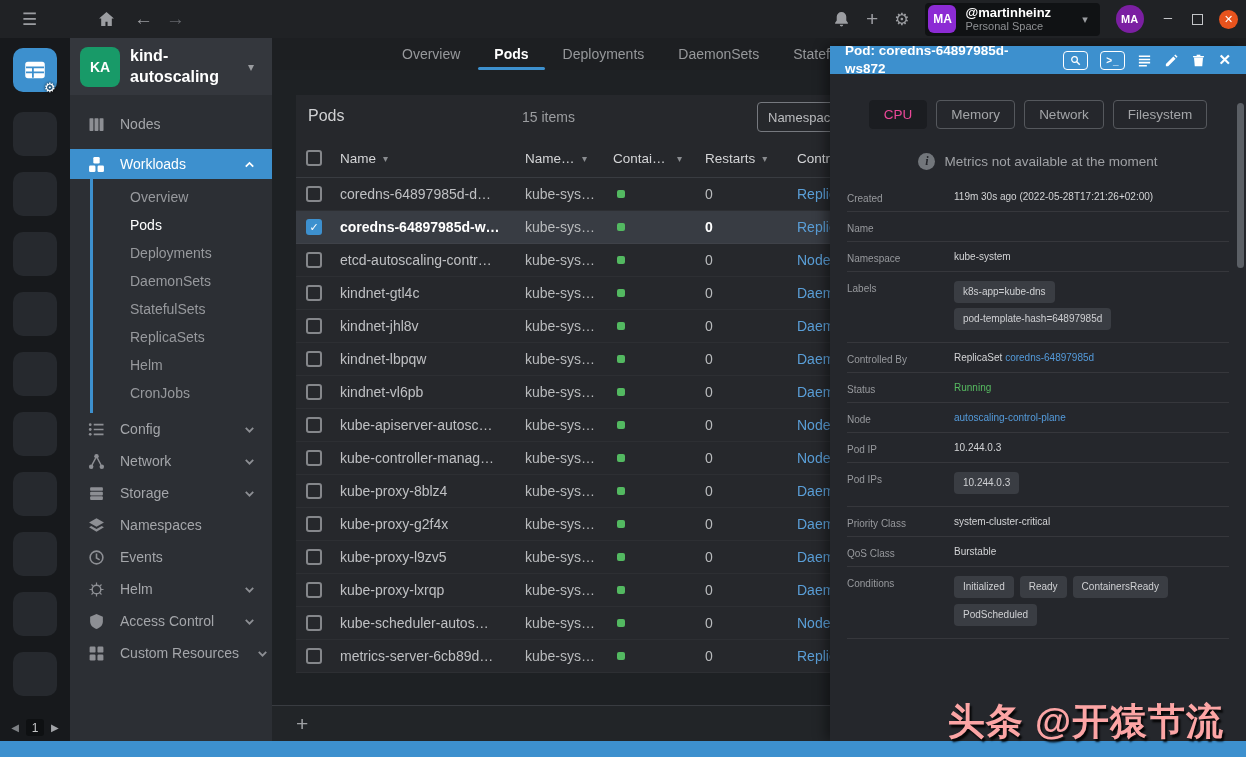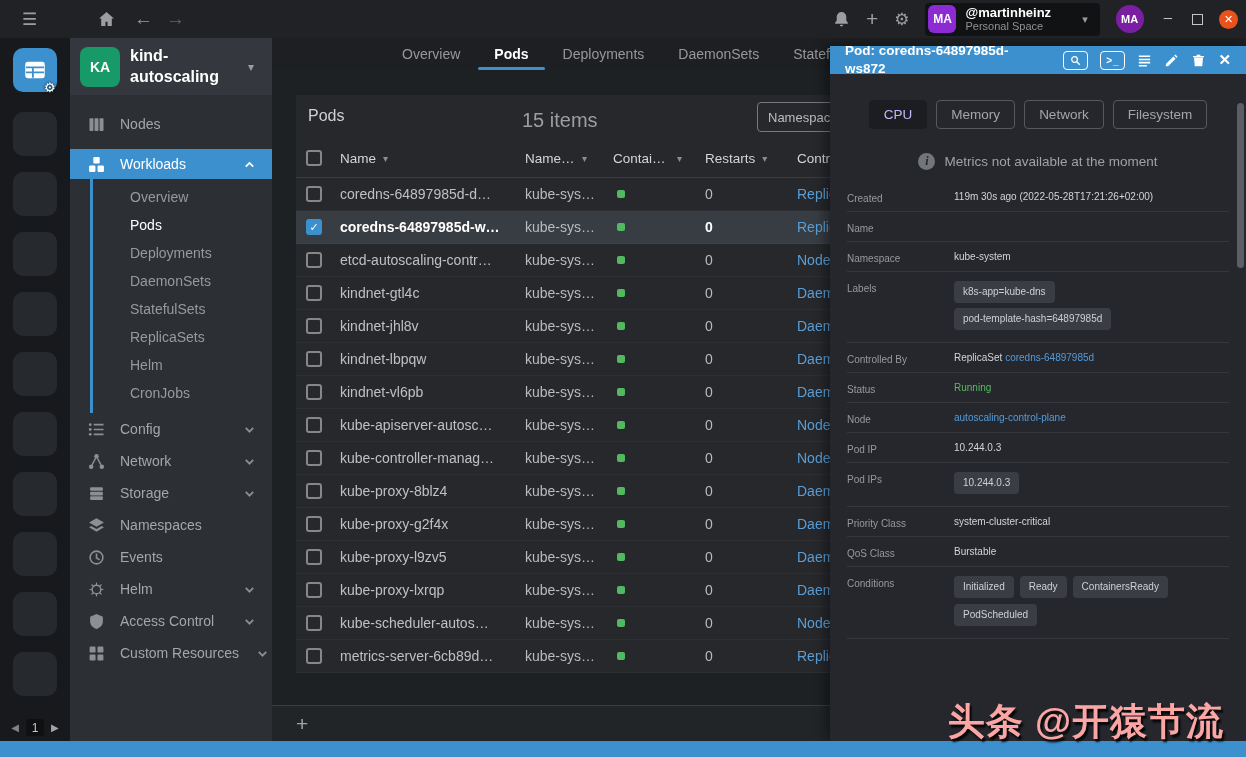--- a/index.html
+++ b/index.html
@@ -66,21 +66,21 @@
   
   .main { position:absolute; left:272px; top:38px; right:0; bottom:16px; background:#1e2124; }
   .tabsbar { height:32px; background:#1d1f22; display:flex; align-items:center; padding-left:130px; gap:34px; }
   .tab { position:relative; height:32px; display:flex; align-items:center; color:#96989b; font-size:14px; cursor:pointer; white-space:nowrap; }
   .tab.active { color:#fff; font-weight:bold; }
   .tab.active::after { content:""; position:absolute; left:-16px; right:-16px; bottom:0; height:3px; background:#3d90ce; border-radius:2px; }
 
   .content-panel { position:absolute; left:24px; right:0; top:57px; background:#26282c; }
   .panel-header { position:relative; height:44px; }
   .panel-title { position:absolute; left:12px; top:12px; font-size:16px; color:#d0d1d3; }
-  .panel-count { position:absolute; left:226px; top:14px; font-size:20px; color:#9c9ea1; }
+  .panel-count { position:absolute; left:226px; top:14px; font-size:14px; color:#9c9ea1; }
   .ns-filter { position:absolute; left:461px; top:7px; width:118px; height:30px; border:1px solid #76797f; border-radius:4px; color:#bcbdc0; font-size:13px; display:flex; align-items:center; padding:0 10px; cursor:pointer; }
 
   .tgrid { display:grid; grid-template-columns:44px 185px 88px 92px 92px 1fr; align-items:center; }
   .thead { height:39px; border-bottom:1px solid #393c41; color:#d4d5d7; font-size:13.5px; }
   .hcell { display:flex; align-items:center; white-space:nowrap; overflow:hidden; }
   .hcell .lbl { overflow:hidden; text-overflow:ellipsis; white-space:nowrap; }
   .hcell.c-ns .lbl { max-width:50px; }
   .hcell.c-containers .lbl { max-width:57px; }
   .sort-caret { color:#8a8c90; font-size:10px; margin-left:7px; flex:none; }
   .checkbox { width:16px; height:16px; border:2px solid #85878b; border-radius:3px; margin-left:10px; cursor:pointer; flex:none; }
@@ -103,21 +103,21 @@
   .drawer-tools { margin-left:auto; display:flex; align-items:center; gap:12px; color:#fff; }
   .dtool { cursor:pointer; display:flex; align-items:center; justify-content:center; }
   .dtool.boxed { width:25px; height:19px; border:1.6px solid #fff; border-radius:4px; }
   .dtool.boxed svg { width:11px; height:11px; }
   .dtool svg { width:15px; height:15px; fill:#fff; }
   .dtool.glyph { font-size:15px; font-weight:bold; }
   .term-glyph { font-size:10px; font-weight:bold; letter-spacing:1px; }
   .drawer-body { padding:0 17px; }
   .metric-tabs { display:flex; justify-content:center; gap:9px; margin-top:26px; }
   .mtab { border:1px solid #55585d; border-radius:4px; padding:6px 14px; font-size:13.5px; color:#a3a5a8; background:transparent; cursor:pointer; }
-  .mtab.active { background:#1b1d21; border-color:#1b1d21; color:#c4b5fd; }
+  .mtab.active { background:#1b1d21; border-color:#1b1d21; color:#ec4899; }
   .metrics-note { display:flex; align-items:center; justify-content:center; gap:9px; margin:24px 0 12px 0; color:#9fa1a5; font-size:13.5px; }
   .info-icon { width:17px; height:17px; border-radius:50%; background:#72767b; color:#24262b; font-size:12px; font-weight:bold; font-family:"Liberation Serif",serif; font-style:italic; display:flex; align-items:center; justify-content:center; flex:none; }
   .field { display:flex; padding:8px 0 7px 0; border-bottom:1px solid rgba(255,255,255,0.08); font-size:10px; }
   .field-label { width:107px; flex:none; color:#97999d; padding-top:3px; }
   .field-value { flex:1; max-width:238px; color:#d3d4d6; line-height:1.4; }
   .badge { display:inline-block; background:#3a3d43; border-radius:4px; padding:4px 9px; margin:1px 6px 5px 0; color:#cfd0d3; }
   .badge.block { display:table; }
   .f-link { color:#549bdb; cursor:pointer; }
   .f-status { color:#57bb61; }
   .drawer-scrollbar { position:absolute; right:2px; top:57px; width:7px; height:165px; border-radius:4px; background:#5b5f65; cursor:pointer; }

